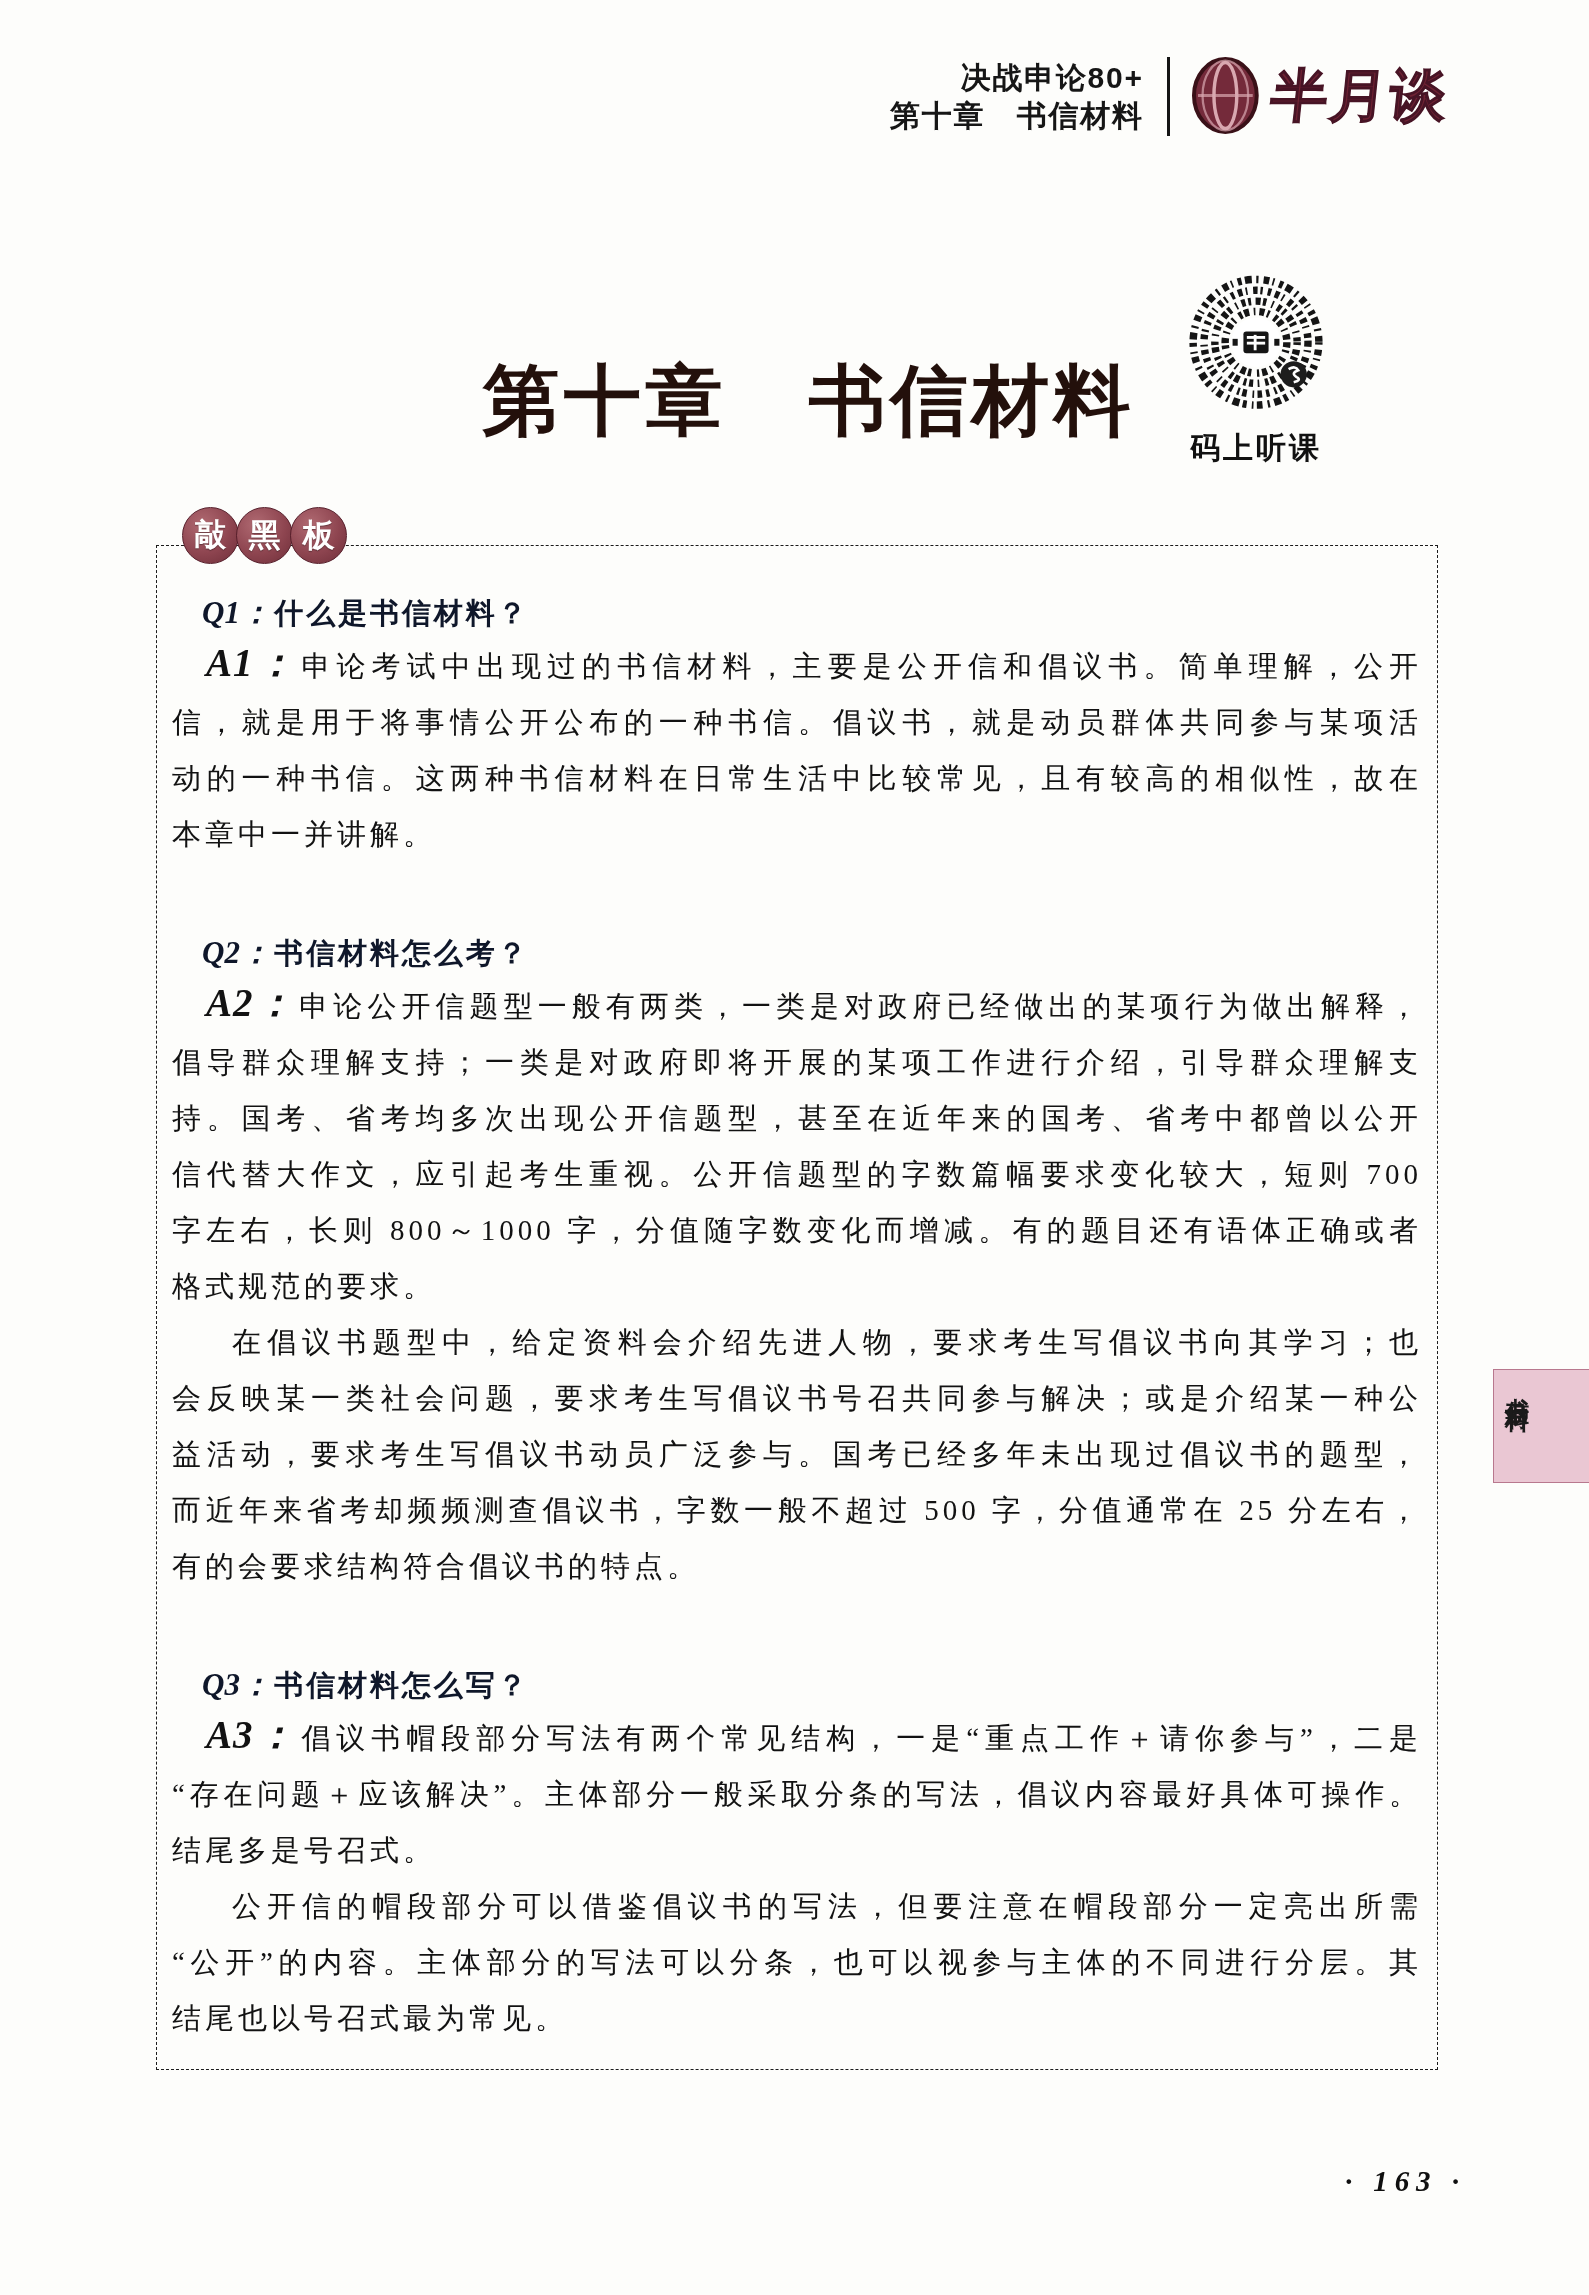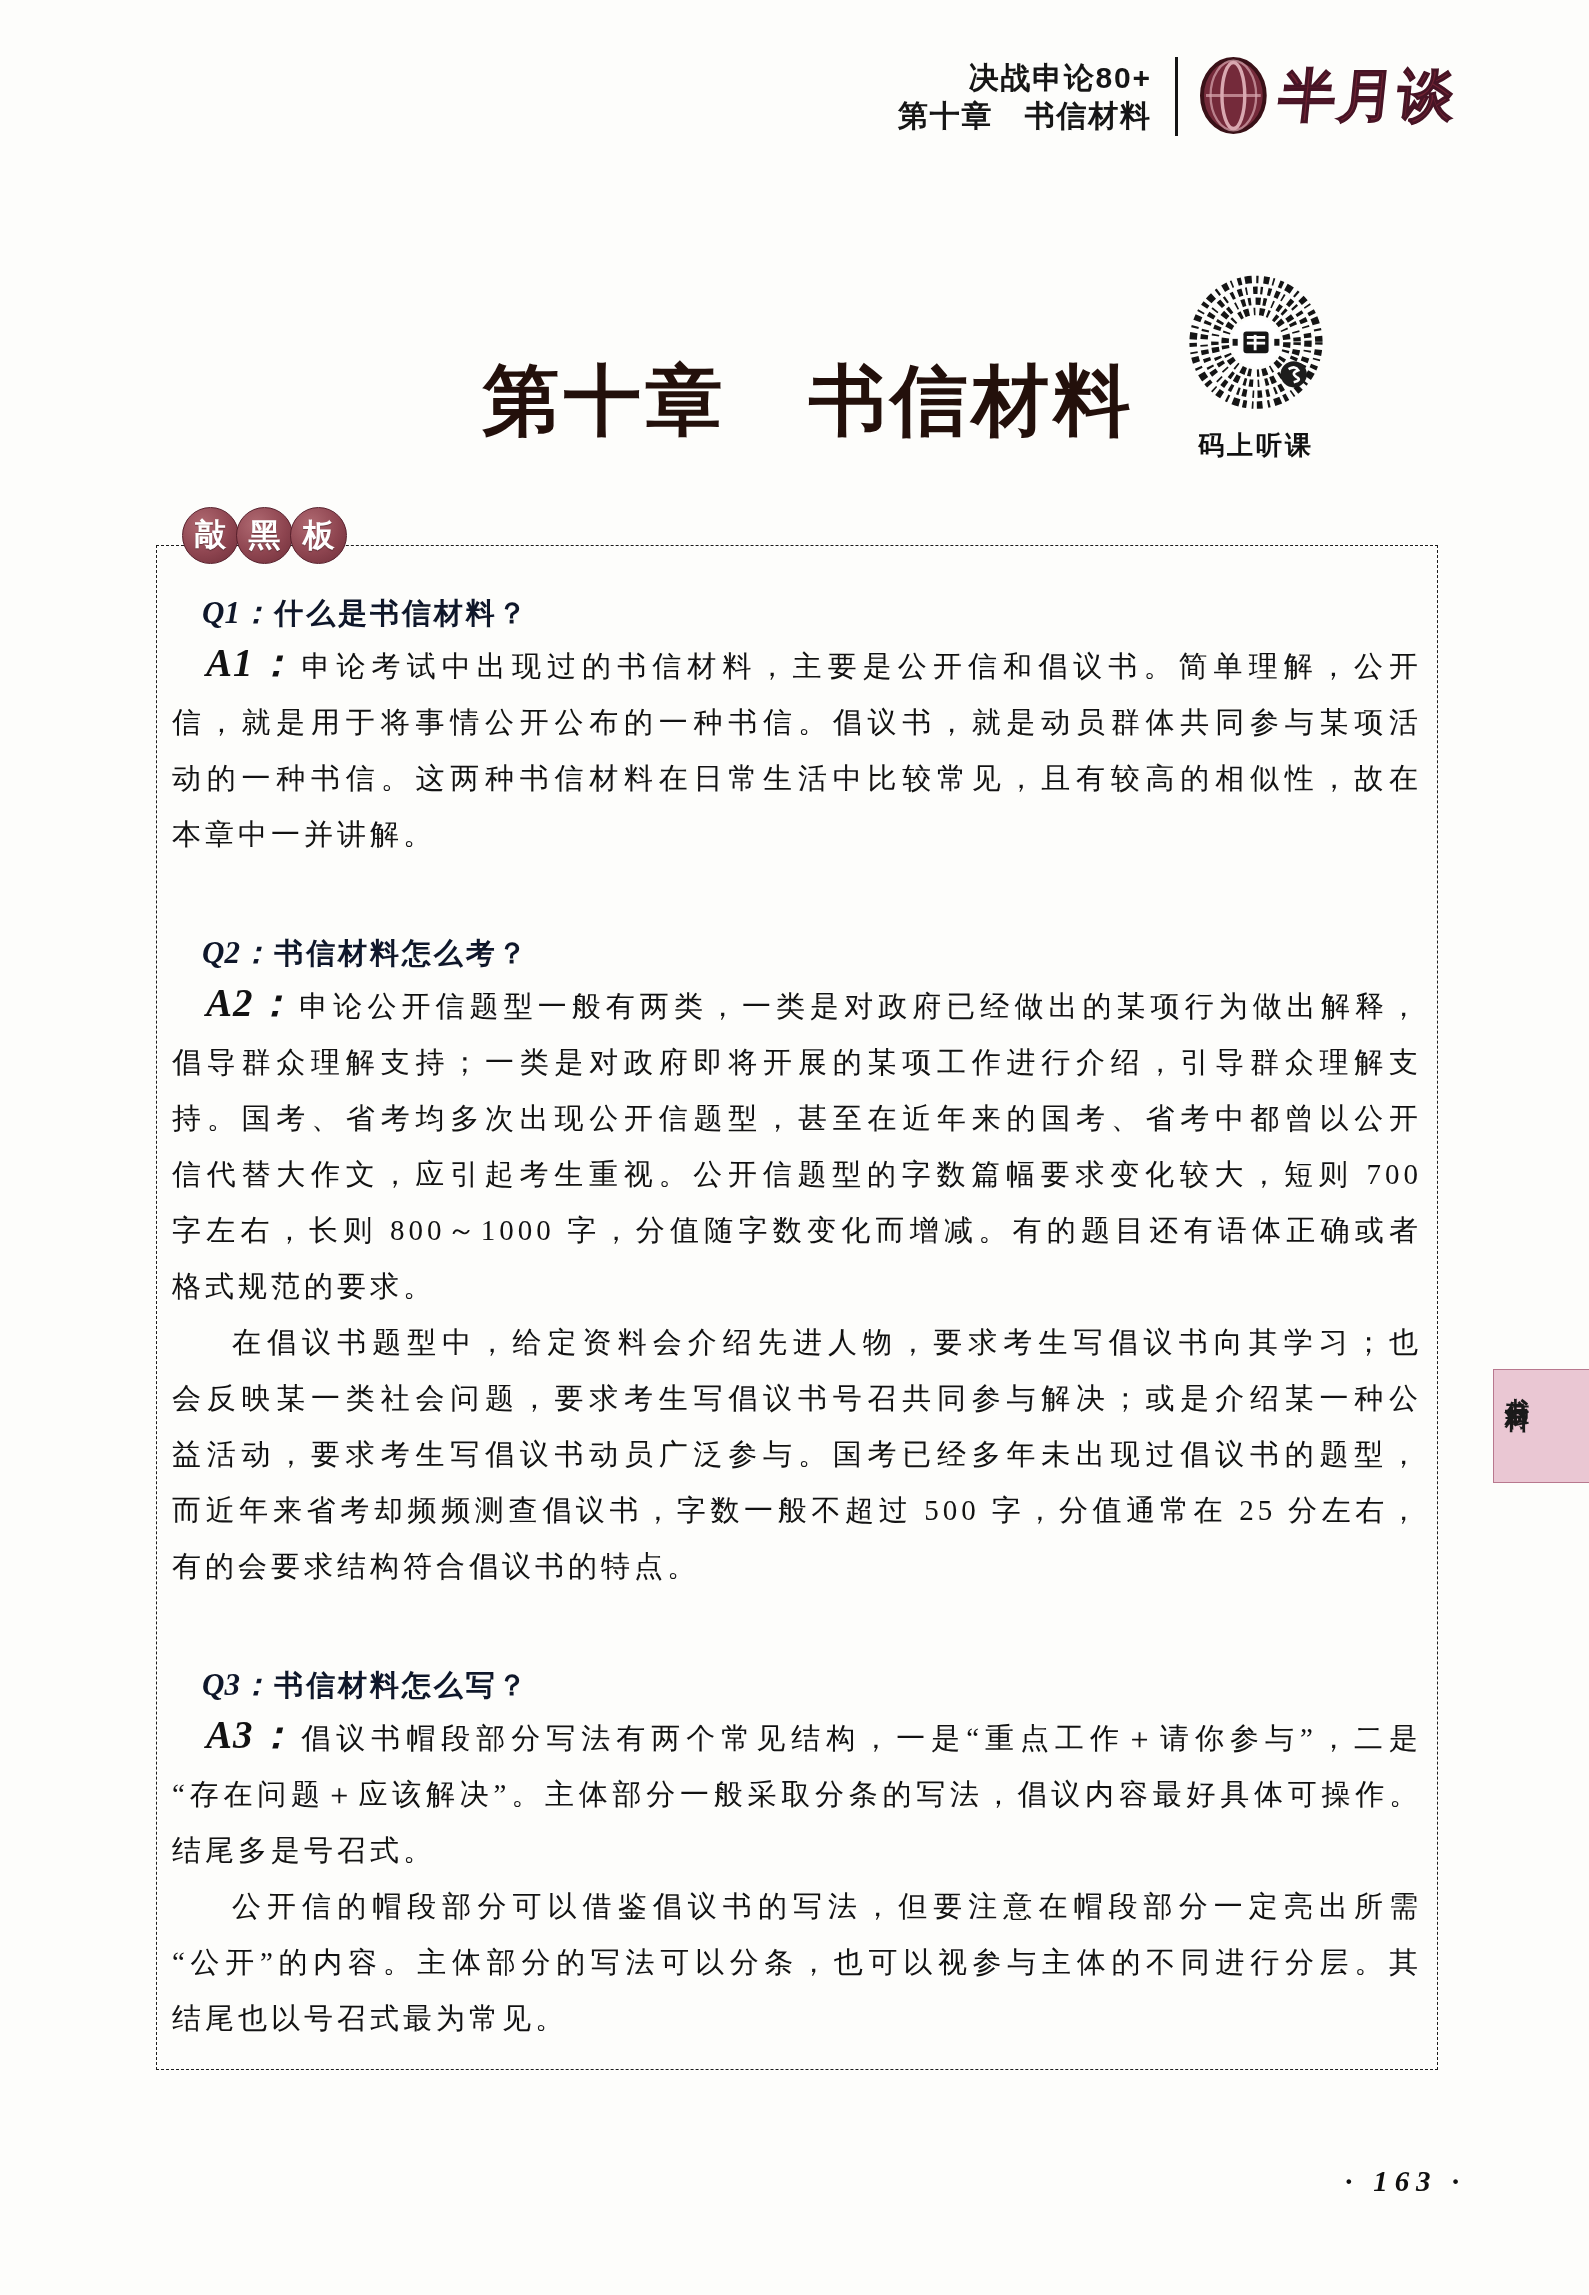--- a/index.html
+++ b/index.html
@@ -7,21 +7,21 @@
     position:relative;
     width:1589px;height:2295px;
     background:#fdfdfb;
     overflow:hidden;
     font-family:"Liberation Serif","DejaVu Serif",serif;
     color:#141414;
   }
 
   
   .runhead{
-    position:absolute;top:55px;right:132px;
+    position:absolute;top:55px;right:140px;
     display:flex;align-items:center;
   }
   .runhead-text{
     text-align:right;
     font-size:30px;line-height:38px;
     font-weight:600;color:#161616;letter-spacing:1.7px;
     font-family:"Liberation Sans","DejaVu Sans",sans-serif;
   }
   .runhead-divider{
     width:2.9px;height:79px;background:#151515;
@@ -47,21 +47,21 @@
     font-family:"Liberation Serif","DejaVu Serif",serif;
   }
 
   
   .qr-block{
     position:absolute;left:1180px;top:268px;width:152px;
     text-align:center;
   }
   .qr-caption{
     margin-top:5.7px;
-    font-size:26px;font-weight:700;letter-spacing:2.9px;color:#111;
+    font-size:30px;font-weight:700;letter-spacing:2.9px;color:#111;
     font-family:"Liberation Sans","DejaVu Sans",sans-serif;
   }
 
   
   .badge{
     position:absolute;left:182px;top:507px;z-index:3;
     display:flex;
   }
   .badge-circle{
     width:57px;height:57px;border-radius:50%;

